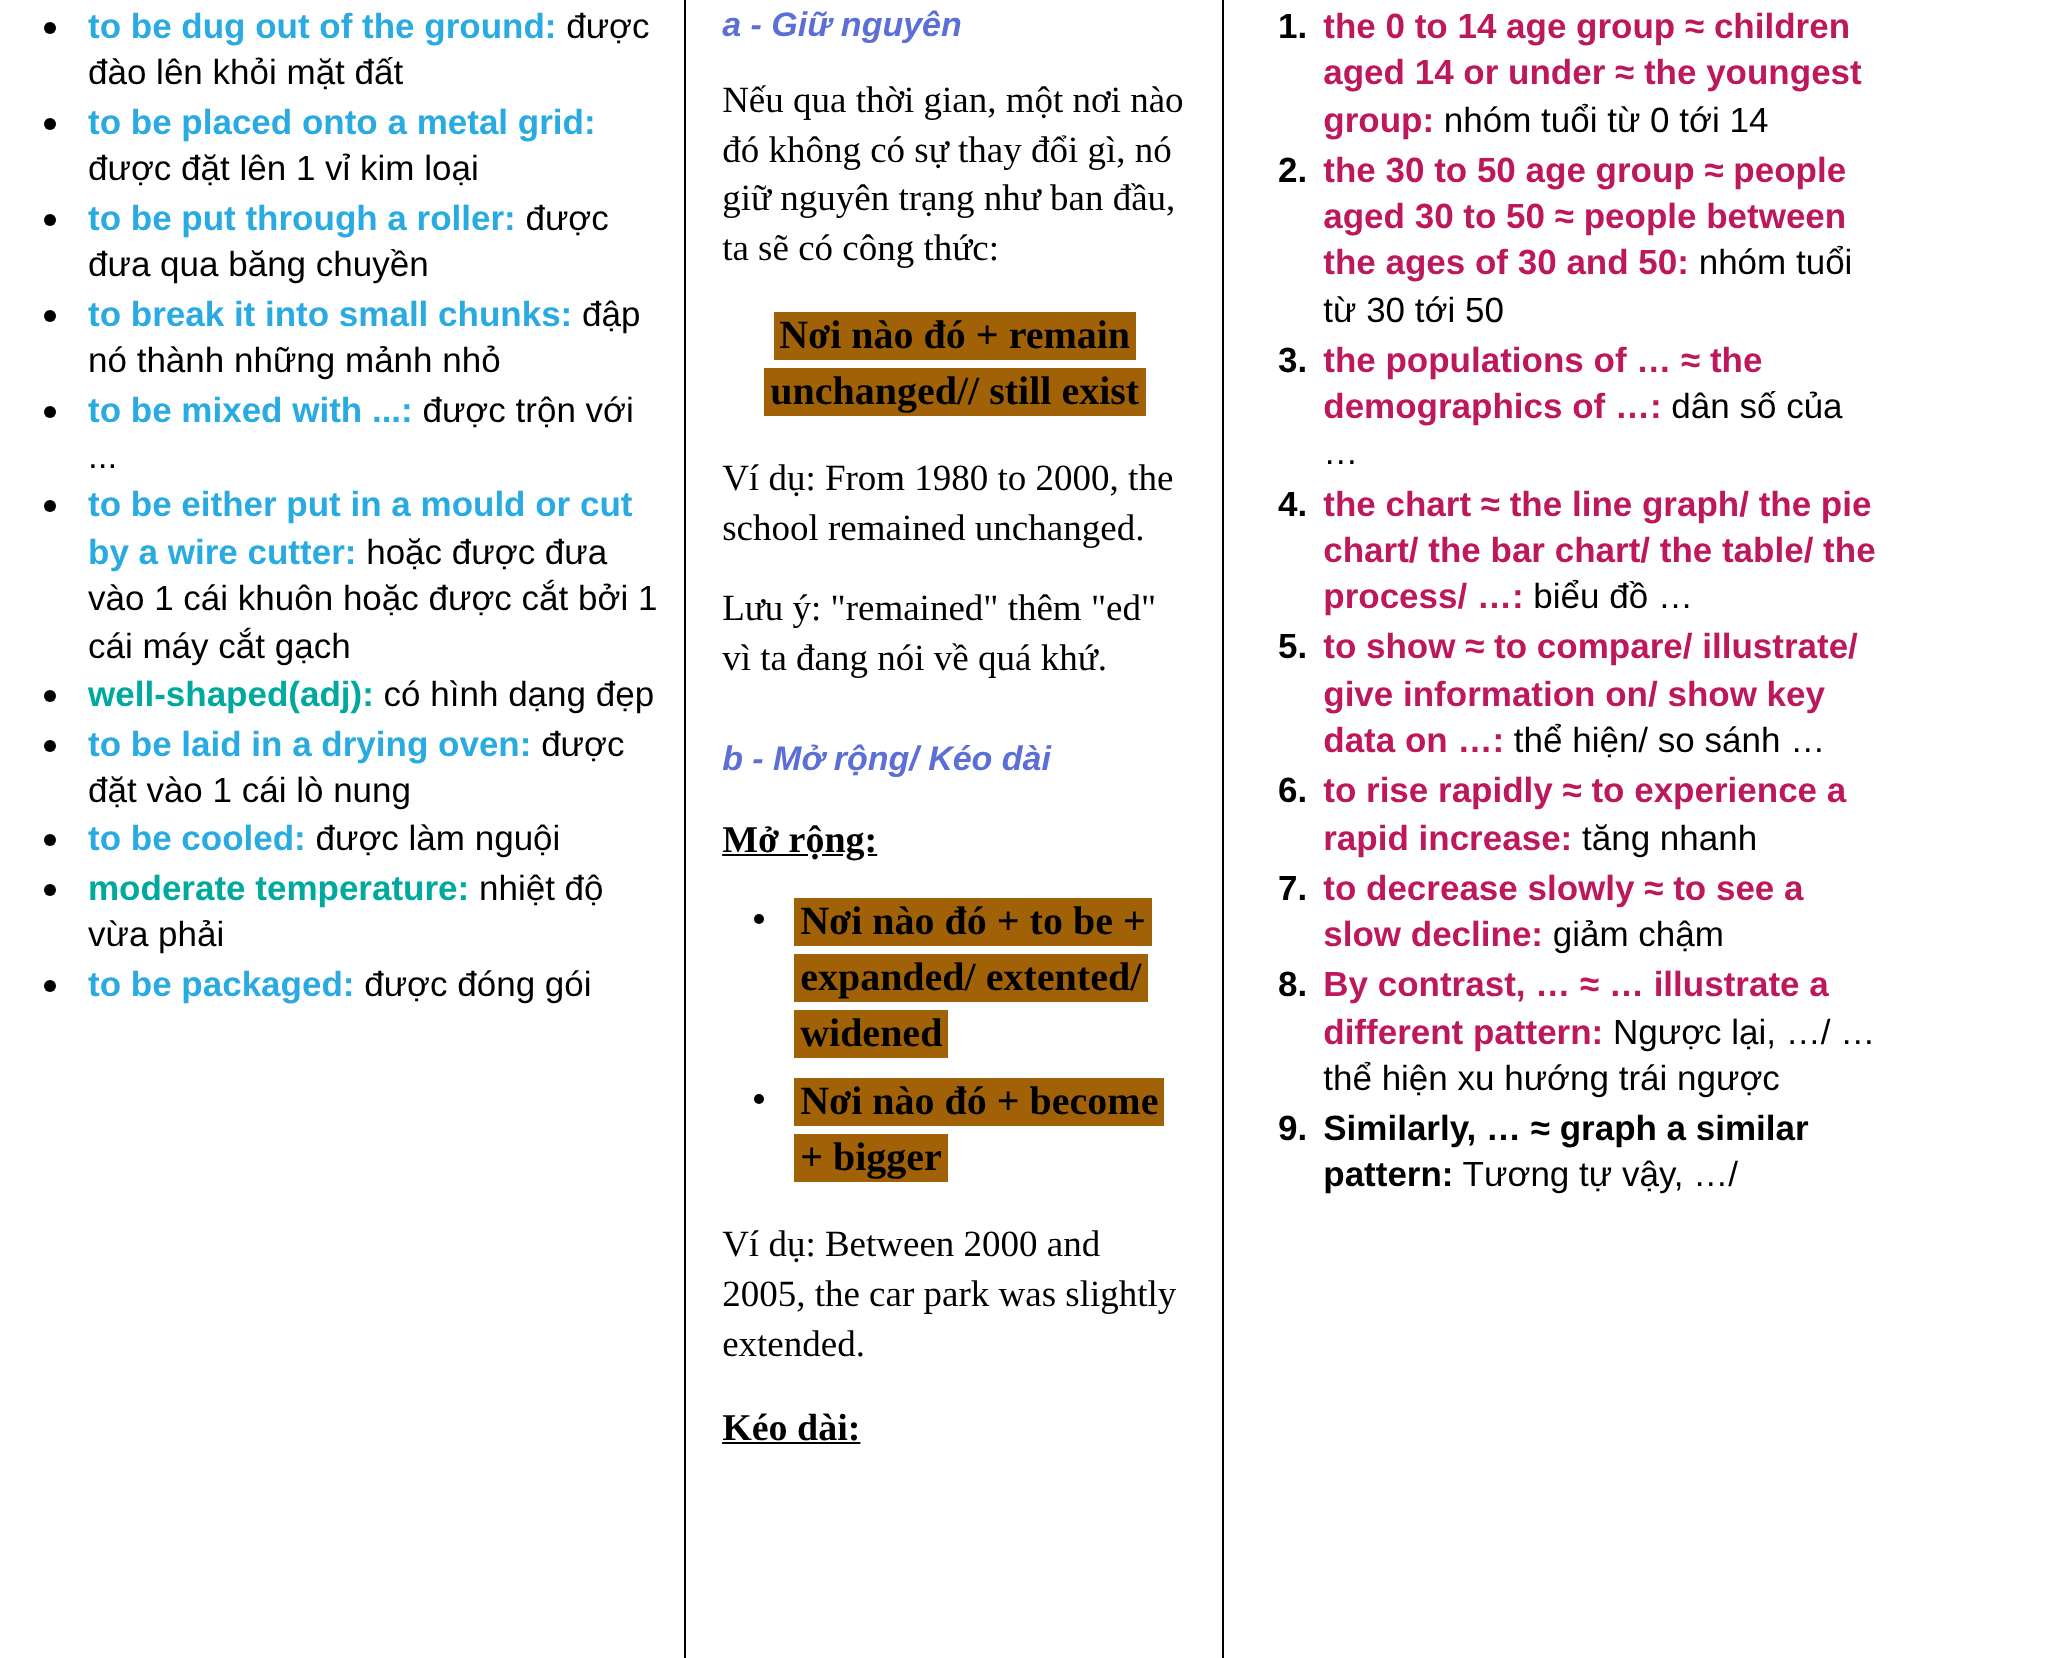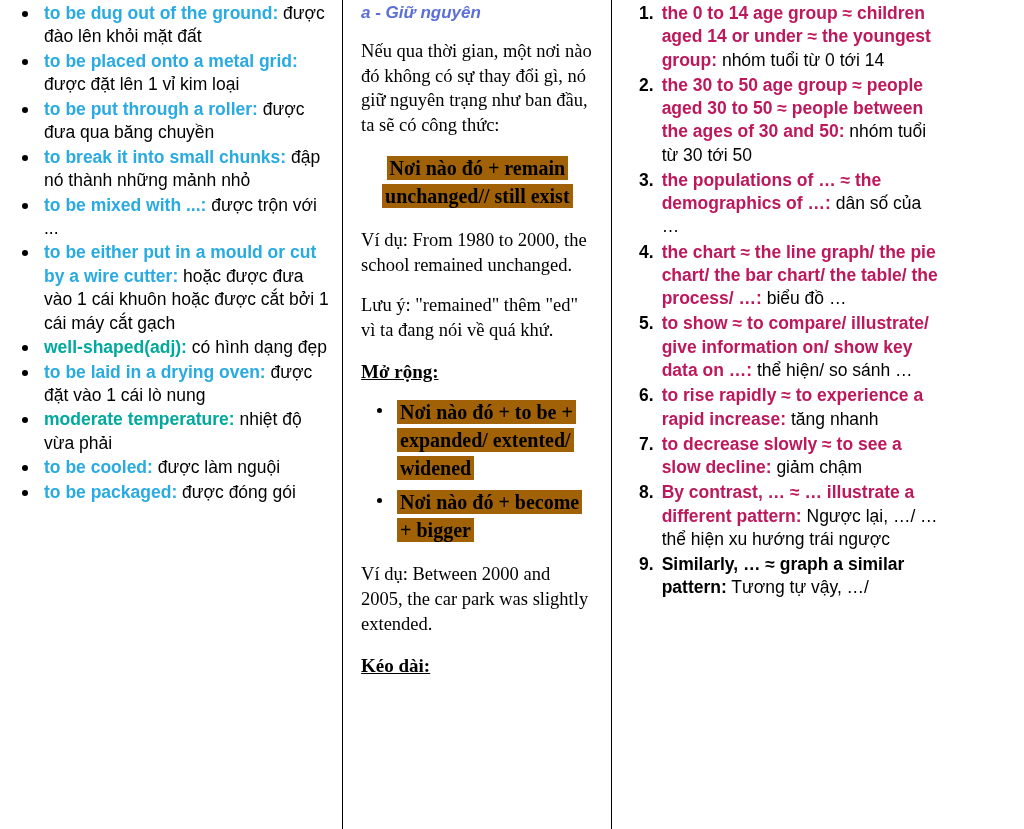--- a/index.html
+++ b/index.html
@@ -189,35 +189,36 @@
   <div class="col col-1">
     <ul class="bullets">
       <li><span class="en-blue">to be dug out of the ground:</span><span class="vi"> được đào lên khỏi mặt đất</span></li>
       <li><span class="en-blue">to be placed onto a metal grid:</span><span class="vi"> được đặt lên 1 vỉ kim loại</span></li>
       <li><span class="en-blue">to be put through a roller:</span><span class="vi"> được đưa qua băng chuyền</span></li>
       <li><span class="en-blue">to break it into small chunks:</span><span class="vi"> đập nó thành những mảnh nhỏ</span></li>
       <li><span class="en-blue">to be mixed with ...:</span><span class="vi"> được trộn với ...</span></li>
       <li><span class="en-blue">to be either put in a mould or cut by a wire cutter:</span><span class="vi"> hoặc được đưa vào 1 cái khuôn hoặc được cắt bởi 1 cái máy cắt gạch</span></li>
       <li><span class="en-green">well-shaped(adj):</span><span class="vi"> có hình dạng đẹp</span></li>
       <li><span class="en-blue">to be laid in a drying oven:</span><span class="vi"> được đặt vào 1 cái lò nung</span></li>
+      <li><span class="en-blue">to be cooled:</span><span class="vi"> được làm nguội</span></li>
       <li><span class="en-green">moderate temperature:</span><span class="vi"> nhiệt độ vừa phải</span></li>
-      <li><span class="en-blue">to be cooled:</span><span class="vi"> được làm nguội</span></li>
       <li><span class="en-blue">to be packaged:</span><span class="vi"> được đóng gói</span></li>
     </ul>
   </div>
 
   <div class="col col-2">
     <div class="c2">
       <div class="c2-head">a - Giữ nguyên</div>
       <p class="c2-p">Nếu qua thời gian, một nơi nào đó không có sự thay đổi gì, nó giữ nguyên trạng như ban đầu, ta sẽ có công thức:</p>
       <div class="formula-box">
         <span class="hl">Nơi nào đó + remain unchanged// still exist</span>
       </div>
       <p class="c2-p">Ví dụ: From 1980 to 2000, the school remained unchanged.</p>
       <p class="c2-p">Lưu ý: "remained" thêm "ed" vì ta đang nói về quá khứ.</p>
+      <div class="c2-head second">b - Mở rộng/ Kéo dài</div>
       <div class="c2-underline">Mở rộng:</div>
       <ul class="c2-bullets">
         <li><span class="hl">Nơi nào đó + to be + expanded/ extented/ widened</span></li>
         <li><span class="hl">Nơi nào đó + become + bigger</span></li>
       </ul>
       <p class="c2-p">Ví dụ: Between 2000 and 2005, the car park was slightly extended.</p>
       <div class="c2-underline">Kéo dài:</div>
     </div>
   </div>
 

